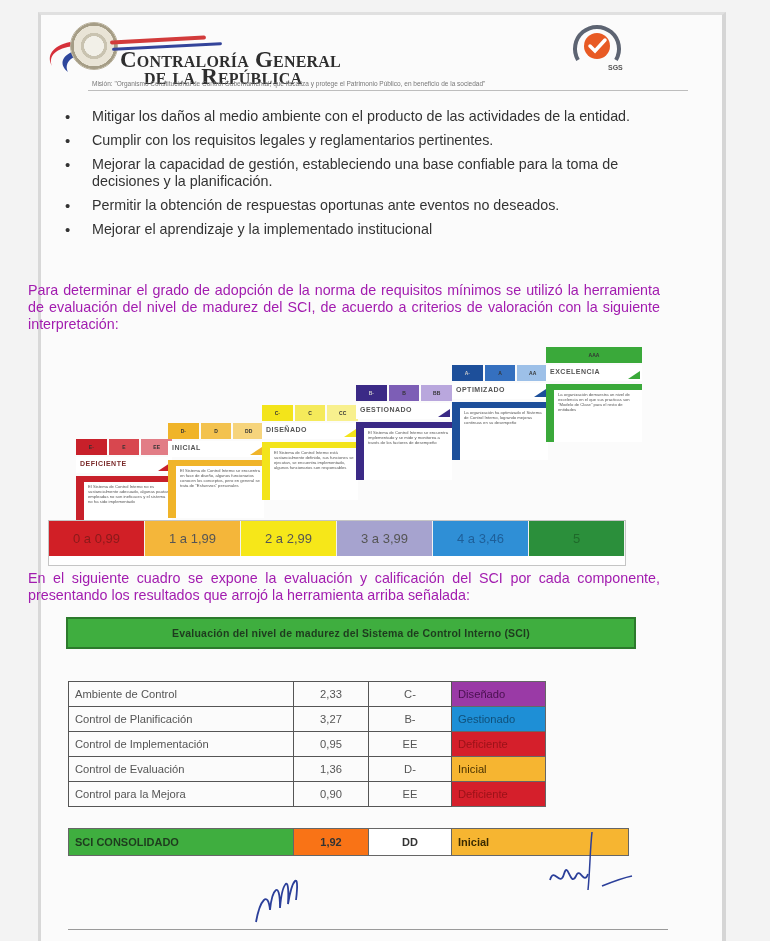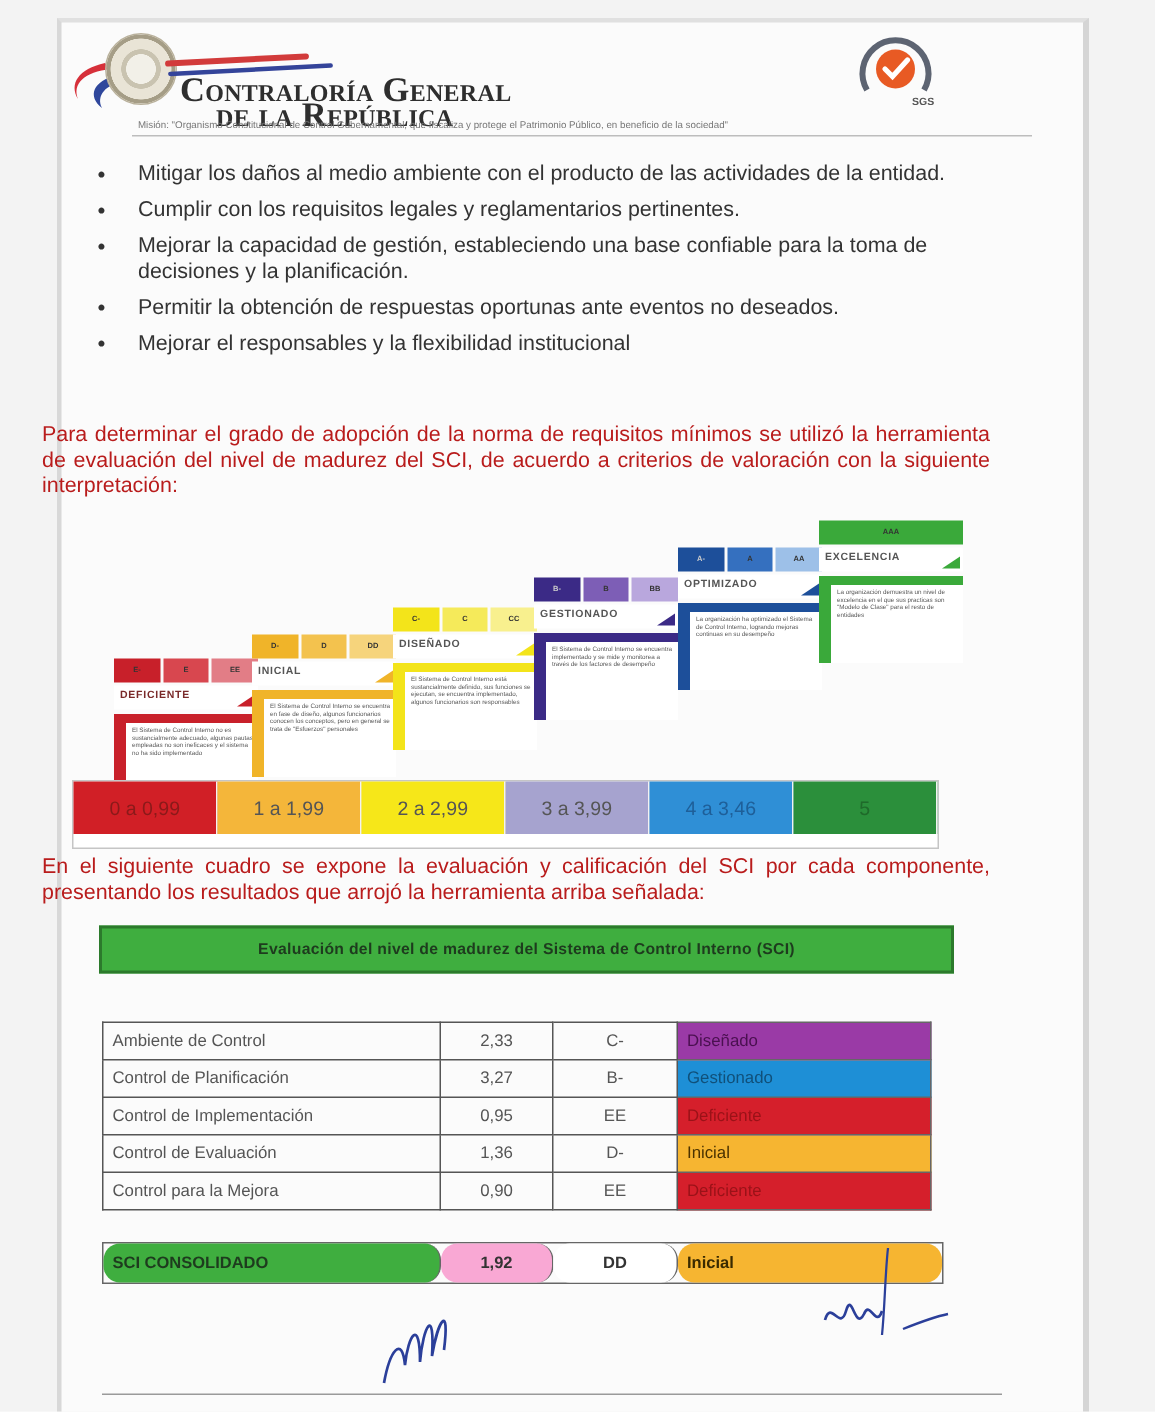--- a/index.html
+++ b/index.html
@@ -42,21 +42,21 @@
 
   
   .bullets { position: absolute; left: 62px; top: 108px; width: 600px; margin: 0; padding: 0; list-style: none; }
   .bullets li {
     position: relative; padding-left: 30px; font-size: 14.3px; line-height: 17px; margin-bottom: 7px; color: #333;
   }
   .bullets li::before { content: "•"; position: absolute; left: 3px; top: 0; font-size: 15px; color: #333; }
 
   .para {
     position: absolute; left: 28px; width: 632px;
-    font-size: 14.3px; line-height: 17px; color: #b91c1c; text-align: justify;
+    font-size: 14.3px; line-height: 17px; color: #a21caf; text-align: justify;
   }
   .para1 { top: 282px; }
   .para2 { top: 570px; }
 
   
   .stairs { position: absolute; left: 34px; top: 335px; width: 600px; height: 190px; }
   .step { position: absolute; width: 96px; }
   .step .subs { display: flex; gap: 2px; height: 16px; }
   .step .subs div { flex: 1; font-size: 5px; font-weight: bold; display: flex; align-items: center; justify-content: center; color: #333; }
   .step .title {
@@ -84,36 +84,36 @@
   .scale-caption { text-align: center; font-size: 14px; color: #444; line-height: 24px; letter-spacing: 0.4px; }
 
   
   .tbl-title {
     position: absolute; left: 66px; top: 617px; width: 570px; height: 32px;
     background: #3fae3f; border: 2px solid #2c7a2c; box-sizing: border-box;
     display: flex; align-items: center; justify-content: center;
     font-size: 10.5px; font-weight: bold; color: #1e3b1e; letter-spacing: 0.2px;
   }
   .eval-table {
-    position: absolute; left: 68px; top: 681px; width: 553px;
+    position: absolute; left: 68px; top: 681px; width: 478px;
     border-collapse: collapse; font-size: 11.2px; color: #555;
   }
   .eval-table td { height: 24px; border: 1px solid #555; padding: 0 6px; }
   .eval-table td.comp { width: 212px; }
   .eval-table td.val { width: 62px; text-align: center; }
   .eval-table td.grade { width: 70px; text-align: center; }
   .eval-table td.level { color: rgba(0,0,0,0.35); border-color: #666; }
 
   .consol {
     position: absolute; left: 68px; top: 828px; width: 561px; height: 28px;
     display: flex; border: 1px solid #666; box-sizing: border-box; font-size: 11px; font-weight: bold;
   }
-  .consol div { display: flex; align-items: center; padding: 0 6px; border-right: 1px solid #666; border-radius: 11px; }
+  .consol div { display: flex; align-items: center; padding: 0 6px; border-right: 1px solid #666; }
   .consol .c1 { width: 212px; background: #3fae3f; color: #1e3b1e; }
-  .consol .c2 { width: 62px; justify-content: center; background: #f9a8d4; color: #333; }
+  .consol .c2 { width: 62px; justify-content: center; background: #f97316; color: #333; }
   .consol .c3 { width: 70px; justify-content: center; background: #fff; color: #333; }
   .consol .c4 { flex: 1; background: #f6b531; color: #3a2a00; border-right: none; }
 
   
   .ghost { position: absolute; color: rgba(120,120,120,0.12); font-size: 13px; line-height: 16px; }
 
   .signature { position: absolute; }
   .footer-rule { position: absolute; left: 68px; top: 929px; width: 600px; height: 1px; background: #9a9a9a; }
 </style>
 </head>
@@ -139,21 +139,21 @@
   <circle cx="29" cy="28" r="13" fill="#e85a24"></circle>
   <path d="M22 28 l5 5 l10 -11" fill="none" stroke="#fff" stroke-width="3.5" stroke-linecap="round"></path>
   <text x="40" y="52" font-size="7" font-family="Liberation Sans, sans-serif" font-weight="bold" fill="#555">SGS</text>
 </svg>
 
 <ul class="bullets">
   <li>Mitigar los daños al medio ambiente con el producto de las actividades de la entidad.</li>
   <li>Cumplir con los requisitos legales y reglamentarios pertinentes.</li>
   <li>Mejorar la capacidad de gestión, estableciendo una base confiable para la toma de decisiones y la planificación.</li>
   <li>Permitir la obtención de respuestas oportunas ante eventos no deseados.</li>
-  <li>Mejorar el responsables y la flexibilidad institucional</li>
+  <li>Mejorar el aprendizaje y la implementado institucional</li>
 </ul>
 
 <p class="para para1" style="margin:0;">Para determinar el grado de adopción de la norma de requisitos mínimos se utilizó la herramienta de evaluación del nivel de madurez del SCI, de acuerdo a criterios de valoración con la siguiente interpretación:</p>
 
 <div class="stairs">
   <div class="step" style="left:42px; top:104px; --c:#c8202a;">
     <div class="subs">
       <div style="background:#c8202a;">E-</div>
       <div style="background:#d8474f;">E</div>
       <div style="background:#e27d86;">EE</div>

